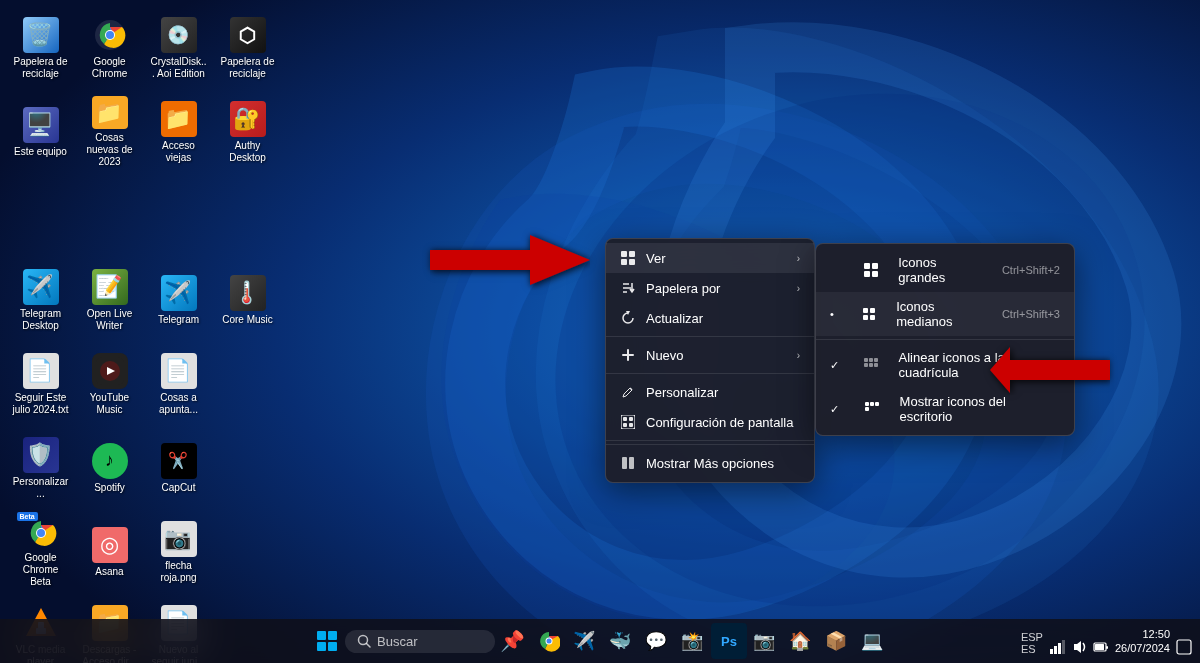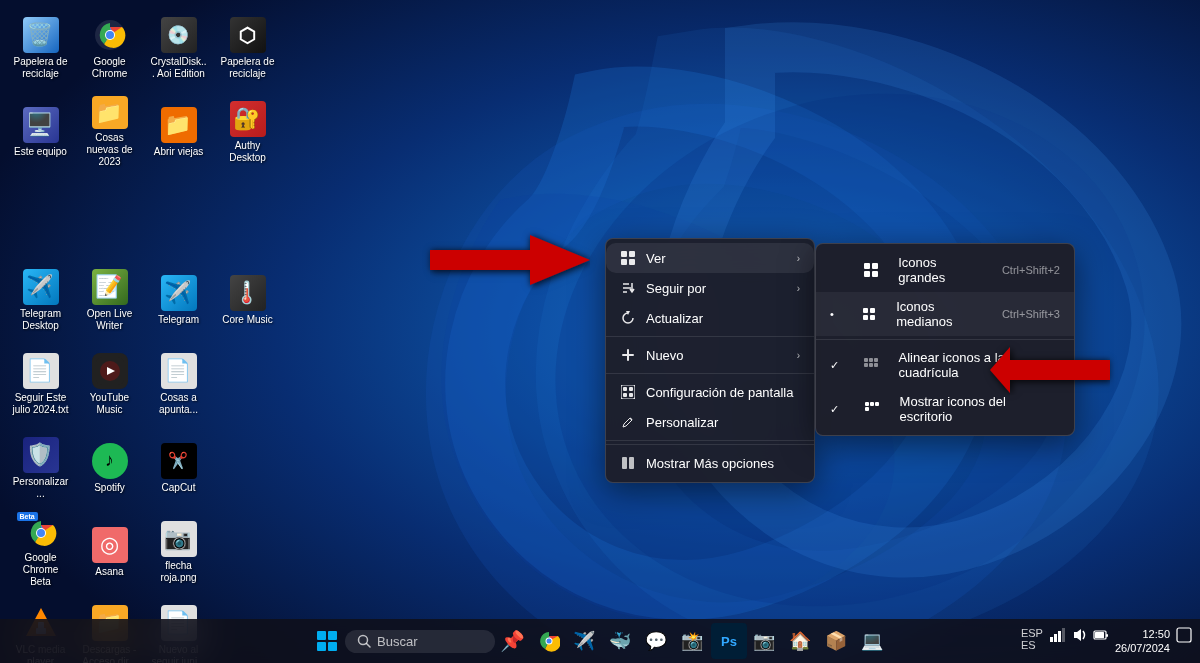--- a/index.html
+++ b/index.html
@@ -88,21 +88,20 @@
       gap: 10px;
       padding: 7px 14px;
       font-size: 13px;
       color: #fff;
       cursor: pointer;
       position: relative;
     }
 
     .context-menu-item.active {
       background: rgba(255,255,255,0.08);
-      border-radius: 10px;
     }
 
     .context-menu-icon {
       width: 16px;
       height: 16px;
       display: flex;
       align-items: center;
       justify-content: center;
       font-size: 14px;
       opacity: 0.9;
@@ -211,21 +210,21 @@
       justify-content: center;
       border-radius: 4px;
       font-size: 20px;
       cursor: pointer;
     }
 
     .taskbar-right {
       position: absolute;
       right: 8px;
       display: flex;
-      align-items: flex-start;
+      align-items: flex-end;
       gap: 6px;
     }
 
     .taskbar-search {
       display: flex;
       align-items: center;
       background: rgba(255,255,255,0.1);
       border-radius: 20px;
       padding: 4px 12px;
       gap: 6px;
@@ -349,21 +348,21 @@
   <div class="desktop-icon">
     <div class="icon-img icon-computer">🖥️</div>
     <div class="icon-label">Este equipo</div>
   </div>
   <div class="desktop-icon">
     <div class="icon-img icon-newstuff">📁</div>
     <div class="icon-label">Cosas nuevas de 2023</div>
   </div>
   <div class="desktop-icon">
     <div class="icon-img icon-oldstuff">📁</div>
-    <div class="icon-label">Abrir viejas</div>
+    <div class="icon-label">Acceso viejas</div>
   </div>
   <div class="desktop-icon">
     <div class="icon-img icon-authy">🔐</div>
     <div class="icon-label">Authy Desktop</div>
   </div>
 
   <div class="desktop-icon" style="grid-column:4">
     
   </div>
 
@@ -565,21 +564,21 @@
     </div>
   </div>
 
   <div class="context-menu-item">
     <span class="context-menu-icon">
       <svg width="14" height="14" viewBox="0 0 14 14">
           <path d="M2 3 L8 3 M2 7 L10 7 M2 11 L6 11" stroke="white" stroke-width="1.5" fill="none"></path>
           <path d="M11 2 L11 10 M9 8 L11 11 L13 8" stroke="white" stroke-width="1.5" fill="none"></path>
         </svg>
     </span>
-    <span>Seguir por</span>
+    <span>Papelera por</span>
     <span class="context-menu-arrow">›</span>
   </div>
 
   <div class="context-menu-item">
     <span class="context-menu-icon">
       <svg width="14" height="14" viewBox="0 0 14 14">
           <path d="M12 7 A5 5 0 1 1 7 2" stroke="white" stroke-width="1.5" fill="none"></path>
           <polygon points="5,0 9,0 7,4" fill="white"></polygon>
         </svg>
     </span>
@@ -592,42 +591,42 @@
     <span class="context-menu-icon">
       <svg width="14" height="14" viewBox="0 0 14 14">
           <path d="M7 2 L7 12 M2 7 L12 7" stroke="white" stroke-width="2" stroke-linecap="round"></path>
         </svg>
     </span>
     <span>Nuevo</span>
     <span class="context-menu-arrow">›</span>
   </div>
 
   <div class="context-menu-divider"></div>
+
+  <div class="context-menu-item">
+    <span class="context-menu-icon">
+      <svg width="14" height="14" viewBox="0 0 14 14">
+          <path d="M2 12 L5 11 L11 5 L9 3 L3 9 Z" stroke="white" stroke-width="1" fill="none"></path>
+          <line x1="9" y1="3" x2="11" y2="5" stroke="white" stroke-width="1.5"></line>
+        </svg>
+    </span>
+    <span>Personalizar</span>
+  </div>
 
   <div class="context-menu-item">
     <span class="context-menu-icon">
       <svg width="14" height="14" viewBox="0 0 14 14">
           <rect x="0" y="0" width="14" height="14" rx="2" stroke="white" stroke-width="1.2" fill="none"></rect>
           <rect x="2" y="2" width="4" height="4" rx="1" fill="white"></rect>
           <rect x="2" y="8" width="4" height="4" rx="1" fill="white"></rect>
           <rect x="8" y="2" width="4" height="4" rx="1" fill="white"></rect>
           <rect x="8" y="8" width="4" height="4" rx="1" fill="white"></rect>
         </svg>
     </span>
     <span>Configuración de pantalla</span>
-  </div>
-
-  <div class="context-menu-item">
-    <span class="context-menu-icon">
-      <svg width="14" height="14" viewBox="0 0 14 14">
-          <path d="M2 12 L5 11 L11 5 L9 3 L3 9 Z" stroke="white" stroke-width="1" fill="none"></path>
-          <line x1="9" y1="3" x2="11" y2="5" stroke="white" stroke-width="1.5"></line>
-        </svg>
-    </span>
-    <span>Personalizar</span>
   </div>
 
   <div class="context-menu-divider"></div>
 
 
   <div class="context-menu-divider"></div>
 
   <div class="context-menu-item">
     <span class="context-menu-icon">
       <svg width="14" height="14" viewBox="0 0 14 14">

